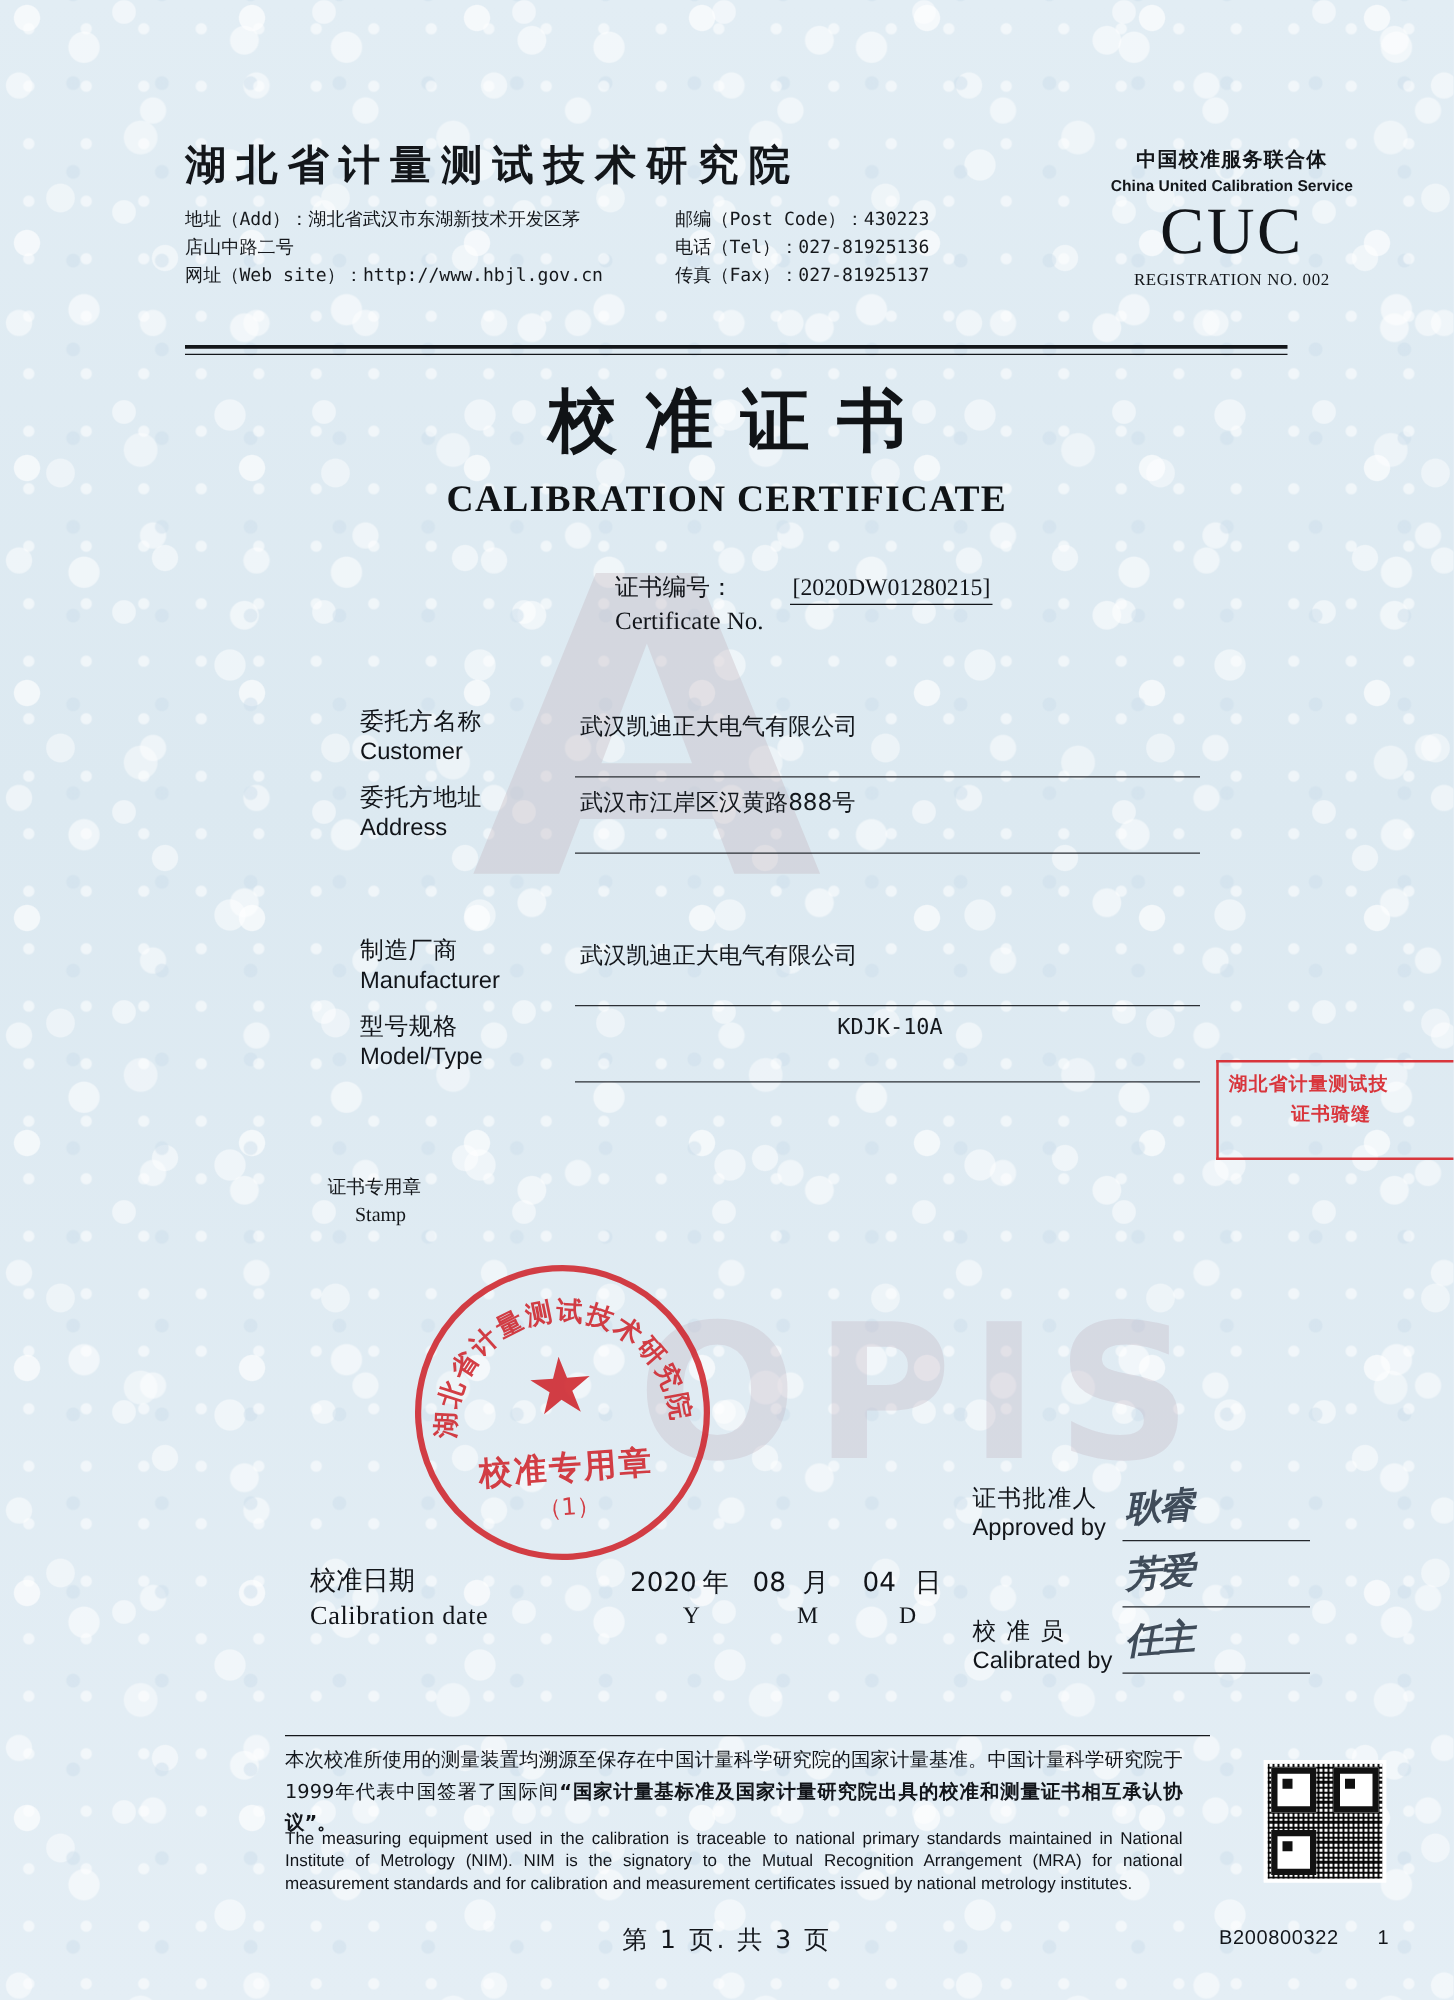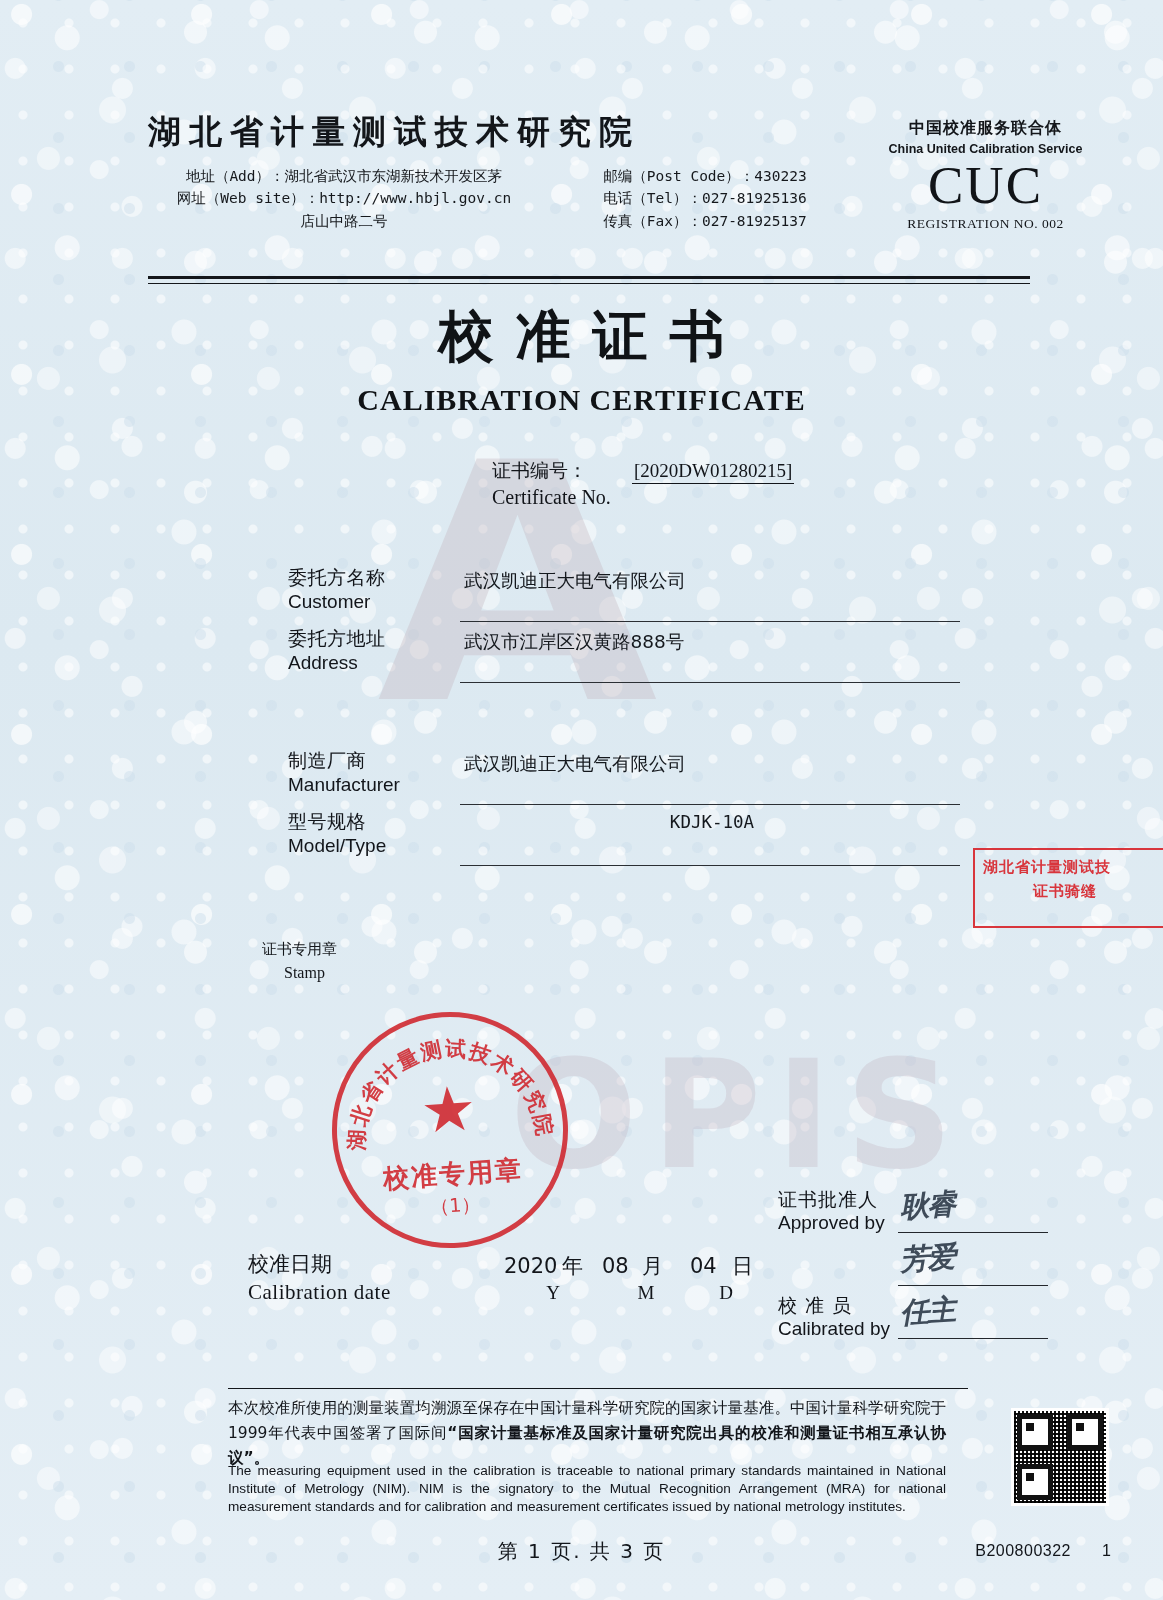--- a/index.html
+++ b/index.html
@@ -107,21 +107,21 @@
   .addr-block {
     margin-top: 10px;
     font-family: "DejaVu Sans Mono", monospace;
     font-size: 14.5px;
     color: #15181c;
     line-height: 1.55;
     display: flex;
   }
   .addr-col-left { width: 392px; }
   .addr-col-right { width: 330px; }
-  .addr-line { white-space: nowrap; text-align: center; }
+  .addr-line { white-space: nowrap; }
 
   .cuc {
     position: absolute;
     right: 60px;
     top: 118px;
     width: 235px;
     text-align: center;
   }
   .cuc-cn {
     font-family: "DejaVu Sans", sans-serif;
@@ -550,22 +550,22 @@
     <div class="wm-o">OPIS</div>
   </div>
 
   <div class="content">
 
     <div class="header">
       <div class="org-cn">湖北省计量测试技术研究院</div>
       <div class="addr-block">
         <div class="addr-col-left">
           <div class="addr-line">地址（Add）：湖北省武汉市东湖新技术开发区茅</div>
+          <div class="addr-line">店山中路二号</div>
           <div class="addr-line">网址（Web site）：http://www.hbjl.gov.cn</div>
-          <div class="addr-line">店山中路二号</div>
         </div>
         <div class="addr-col-right">
           <div class="addr-line">邮编（Post Code）：430223</div>
           <div class="addr-line">电话（Tel）：027-81925136</div>
           <div class="addr-line">传真（Fax）：027-81925137</div>
         </div>
       </div>
     </div>
 
     <div class="cuc">

